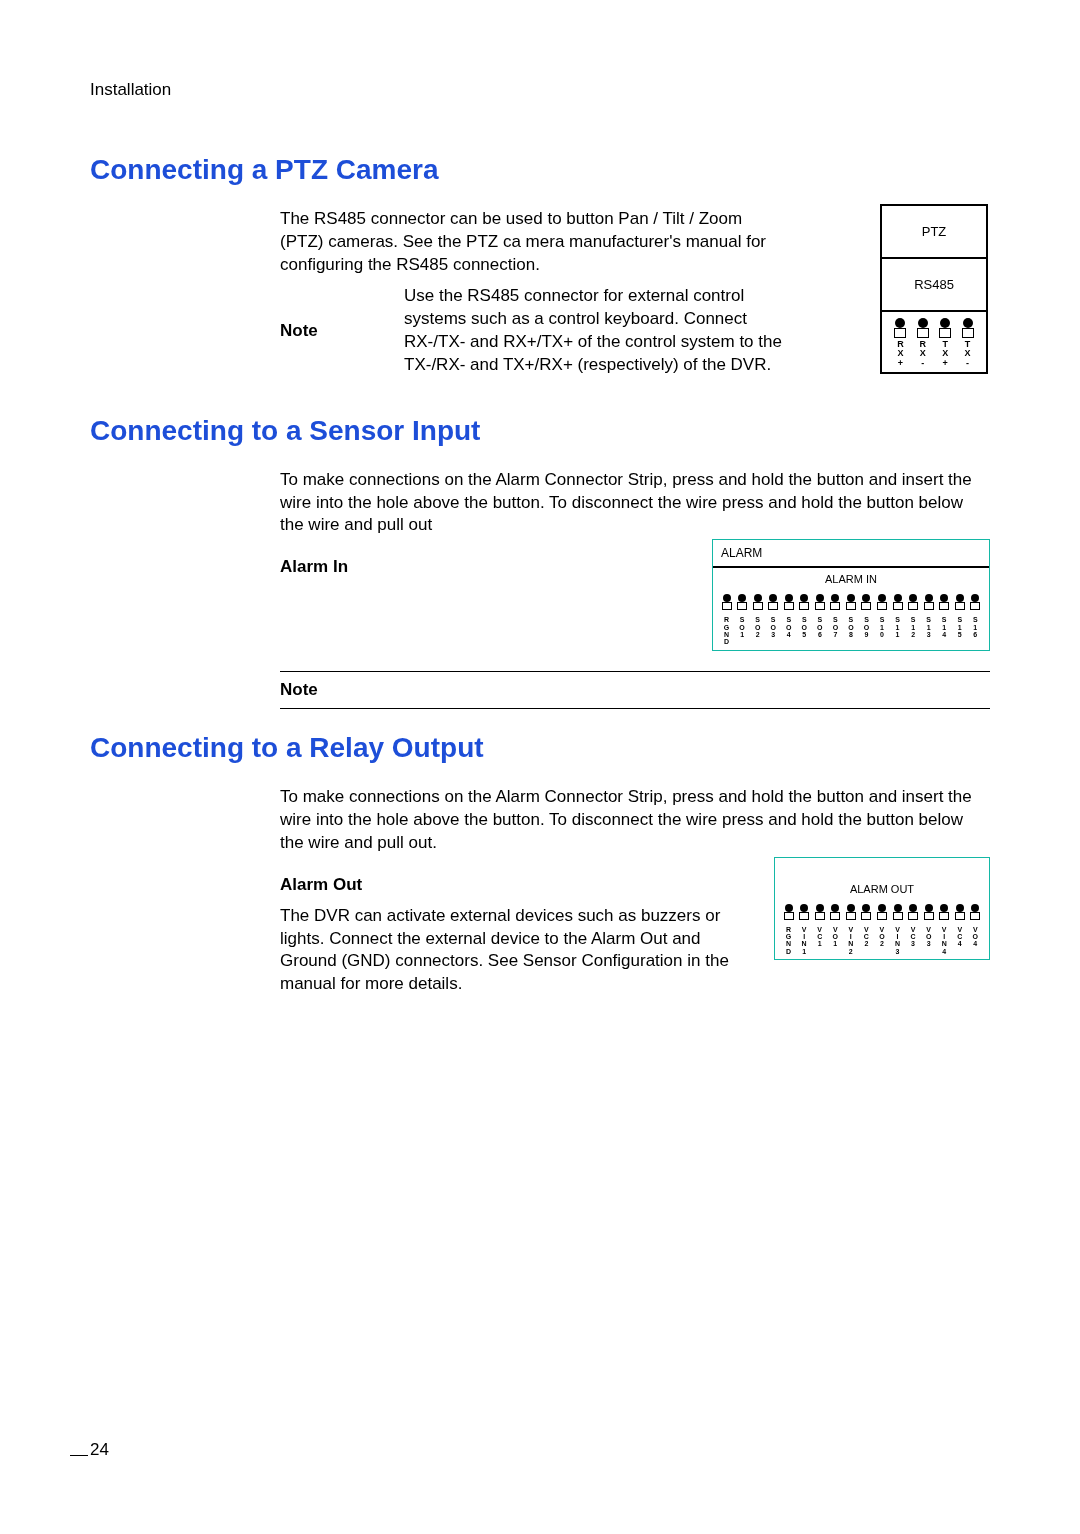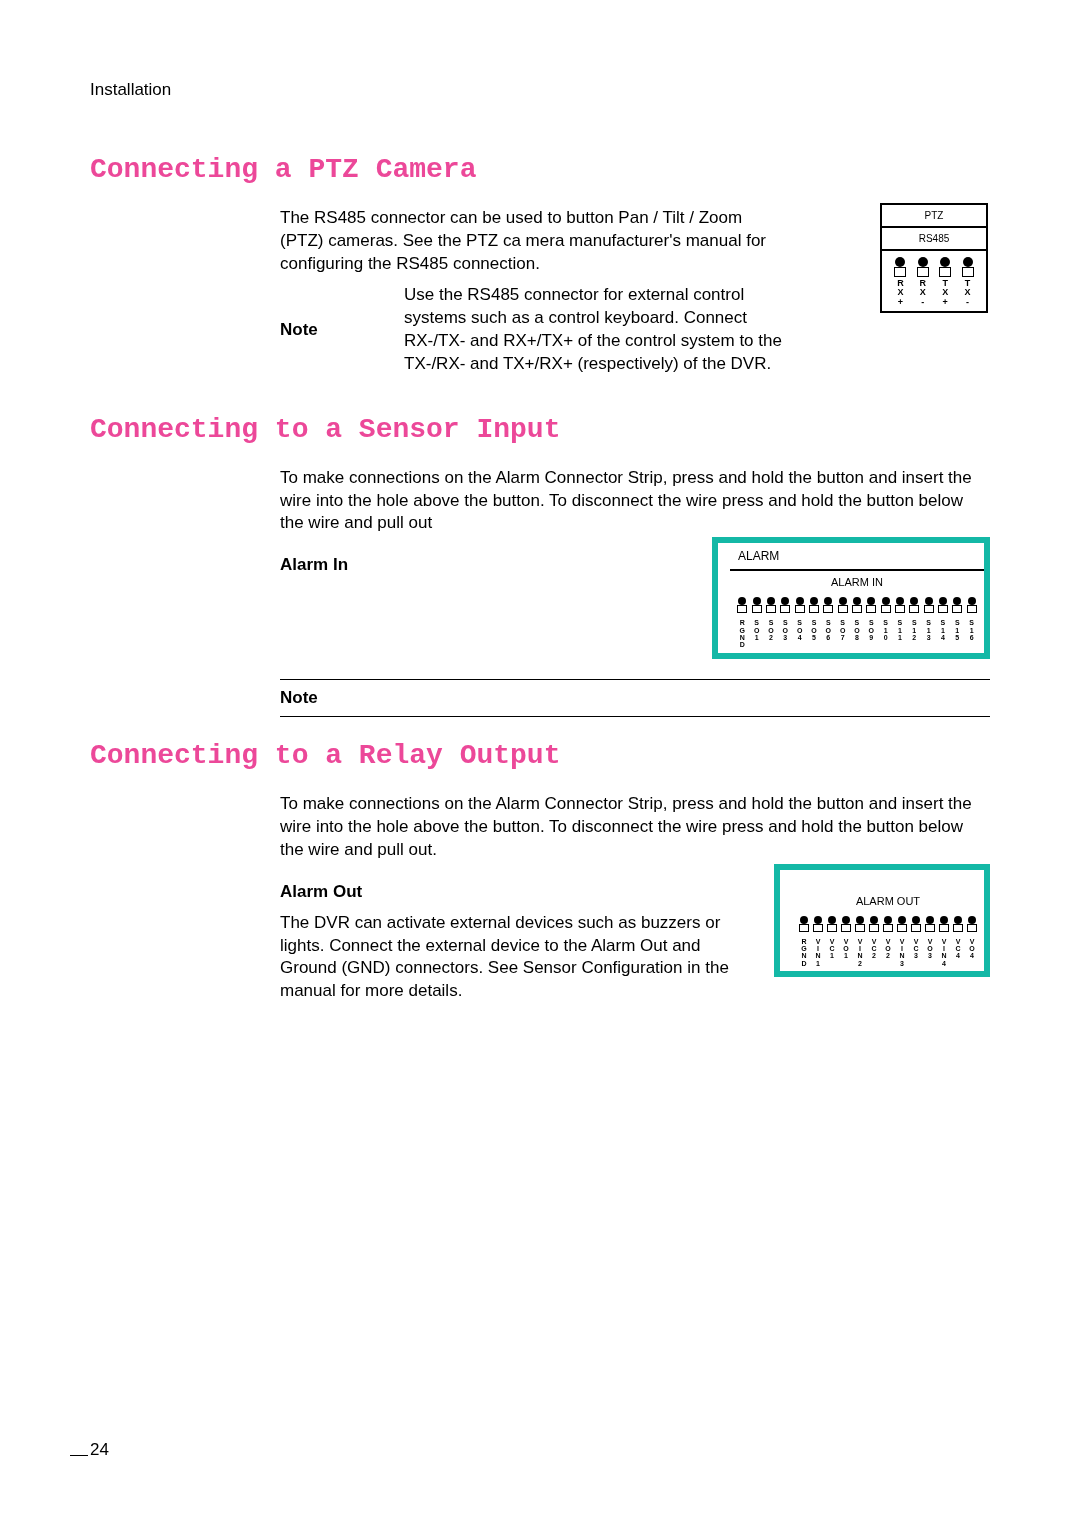--- a/index.html
+++ b/index.html
@@ -1,37 +1,37 @@
 <!DOCTYPE html>
 <html><head>
   <meta charset="utf-8">
   <style>
     * { margin: 0; padding: 0; box-sizing: border-box; }
     body { font-family: Arial, Helvetica, sans-serif; width: 1080px; height: 1534px; background: #fff; color: #000; position: relative; padding: 80px 90px 60px 90px; }
     .header-label { font-size: 17px; margin-bottom: 54px; }
-    h2 { font-size: 28px; font-weight: bold; color: #ec4899; margin-top: 38px; margin-bottom: 22px; font-family: Liberation Mono, monospace; }
+    h2 { font-size: 28px; font-weight: bold; color: #1d4ed8; margin-top: 38px; margin-bottom: 22px; }
     h2:first-of-type { margin-top: 0; }
     .content-block { margin-left: 190px; margin-right: 0; }
     .content-block-narrow { margin-left: 190px; margin-right: 200px; }
     p { font-size: 17px; line-height: 1.35; margin-bottom: 6px; }
     .note-row { display: flex; align-items: center; margin-top: 8px; }
     .note-label { font-weight: bold; font-size: 17px; width: 80px; flex-shrink: 0; }
     .note-text { font-size: 17px; line-height: 1.35; margin-left: 44px; }
     .ptz-float { float: right; width: 110px; margin-left: 18px; margin-top: -4px; }
     .fig-ptz { border: 2px solid #000; width: 108px; }
-    .fig-ptz-row { border-bottom: 2px solid #000; text-align: center; font-size: 10px; padding: 5px 0; }
+    .fig-ptz-row { border-bottom: 2px solid #000; text-align: center; font-size: 13px; padding: 18px 0; }
     .fig-ptz-row:last-child { border-bottom: none; }
     .terminal-row { display: flex; justify-content: space-evenly; padding: 6px 4px 2px 4px; }
     .terminal { width: 16px; height: 18px; position: relative; }
     .terminal .screw { width: 10px; height: 10px; background: #000; border-radius: 50%; margin: 0 auto; }
     .terminal .body { width: 12px; height: 10px; border: 1.5px solid #000; margin: 0 auto; background: #fff; }
     .terminal-labels-row { display: flex; justify-content: space-evenly; font-size: 9px; font-weight: bold; padding: 2px 4px 4px 4px; text-align: center; line-height: 1.05; }
     .terminal-labels-row > div { width: 16px; }
     .section-ptz { overflow: visible; }
-    .fig-alarm { border: 6px solid #14b8a6; float: right; margin-top: -4px; padding-left: 12px; }
+    .fig-alarm { border: 1px solid #14b8a6; float: right; margin-top: -4px; }
     .fig-alarm-wide { width: 278px; }
     .fig-alarm-narrow { width: 216px; }
     .fig-alarm .t-strip-label { font-size: 12px; padding: 6px 8px; border-bottom: 2px solid #000; }
     .fig-alarm .t-strip-sub { font-size: 11px; text-align: center; padding: 5px 0; }
     .fig-alarm .terminal-row { padding: 4px 4px 2px 4px; }
     .fig-alarm .terminal-row .terminal { width: 12px; }
     .fig-alarm .terminal-row .terminal .screw { width: 8px; height: 8px; }
     .fig-alarm .terminal-row .terminal .body { width: 10px; height: 8px; }
     .fig-alarm .terminal-labels-row { font-size: 7px; line-height: 1.05; padding: 2px 4px 4px 4px; }
     .fig-alarm .terminal-labels-row > div { width: 12px; }

